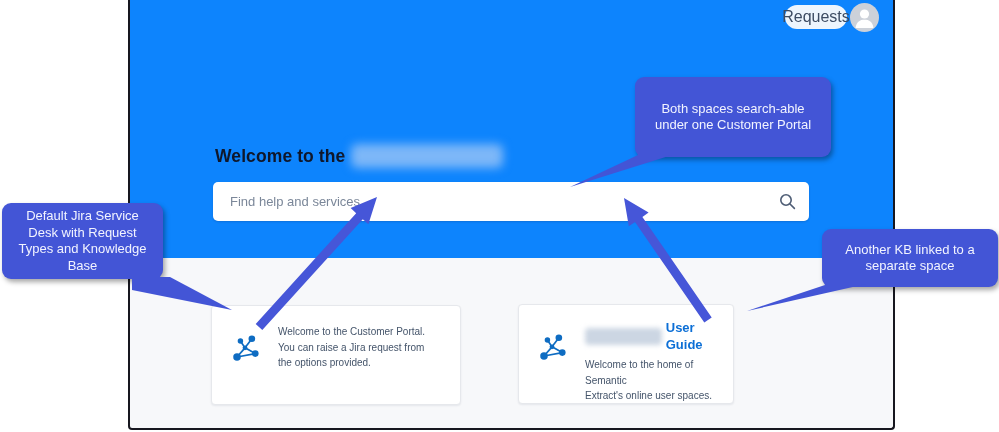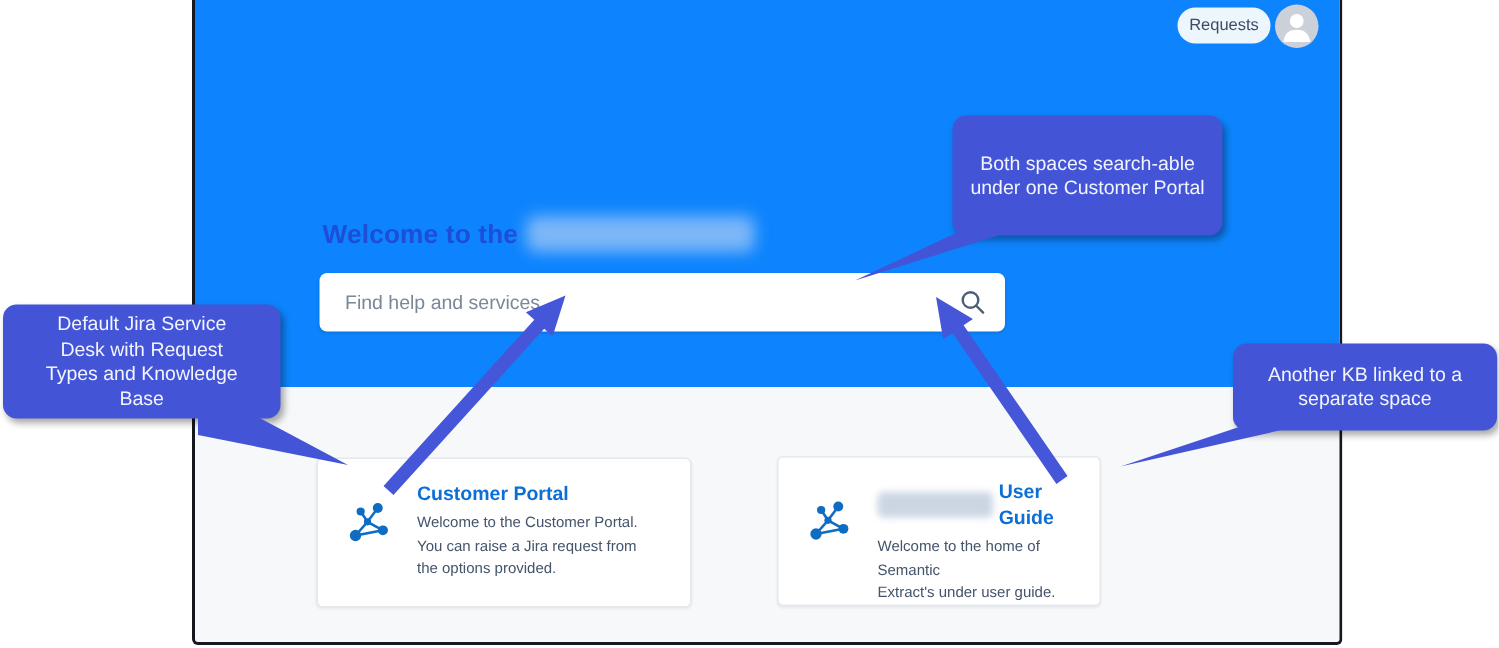--- a/index.html
+++ b/index.html
@@ -25,47 +25,47 @@
   .header-band {
     position: absolute; left: 0; top: 0; right: 0; height: 258px;
     background: #0d84fd;
   }
 
   
   .requests-btn {
     position: absolute; left: 785px; top: 5px; width: 62px; height: 24px;
     background: #edf5fd; border: none; border-radius: 12px;
     font-family: "Liberation Sans", sans-serif;
-    font-size: 11px; color: #3d4c63; cursor: pointer;
+    font-size: 16px; color: #3d4c63; cursor: pointer;
     display: flex; align-items: center; justify-content: center;
     z-index: 5;
   }
   .avatar {
     position: absolute; left: 850px; top: 3px; width: 29px; height: 29px;
     border-radius: 50%; background: #ccd1d9; overflow: hidden;
     display: flex; align-items: center; justify-content: center;
     cursor: pointer; z-index: 5;
   }
 
   
   .welcome-title {
     position: absolute; left: 215px; top: 143px; height: 26px;
     display: flex; align-items: center;
-    font-size: 17.5px; font-weight: 600; color: #1d4ed8;
+    font-size: 17.5px; font-weight: 600; color: #0f172a;
     letter-spacing: .1px; z-index: 5; white-space: nowrap;
   }
   .title-redaction {
     display: inline-block; width: 152px; height: 24px;
     background: #7db7f8; border-radius: 6px;
     filter: blur(5px); margin: 0 6px;
   }
 
   
   .search-bar {
-    position: absolute; left: 213px; top: 182px; width: 457px; height: 39px;
+    position: absolute; left: 213px; top: 182px; width: 596px; height: 39px;
     background: #ffffff; border-radius: 5px;
     box-shadow: 0 1px 2px rgba(9,30,66,.18);
     z-index: 5;
   }
   .search-bar input {
     width: 100%; height: 100%; border: none; outline: none;
     background: transparent; border-radius: 5px;
     padding: 0 44px 0 17px;
     font-family: "Liberation Sans", sans-serif;
     font-size: 13px; color: #2b3a4d;
@@ -102,22 +102,22 @@
   }
 
   
   .callout {
     position: absolute; background: #4355d6; border-radius: 9px;
     box-shadow: 2px 3px 5px rgba(0,0,0,.35);
     color: #f2f4ff; font-size: 13px; line-height: 16.5px;
     display: flex; align-items: center; justify-content: center;
     text-align: center; white-space: pre-line; z-index: 40;
   }
-  .callout-left  { left: 2px;   top: 203px; width: 185px; height: 76px; text-align: center; }
-  .callout-top   { left: 635px; top: 77px;  width: 180px; height: 80px; }
+  .callout-left  { left: 2px;   top: 203px; width: 161px; height: 76px; text-align: center; }
+  .callout-top   { left: 635px; top: 77px;  width: 196px; height: 80px; }
   .callout-right { left: 822px; top: 229px; width: 176px; height: 58px; }
 
   .annotation-overlay {
     position: absolute; left: 0; top: 0; width: 999px; height: 432px;
     pointer-events: none; z-index: 50;
   }
 </style>
 </head>
 <body>
 
@@ -157,21 +157,20 @@
     </g>
     <g fill="#0e6cc2">
       <circle cx="10" cy="7" r="2.4"></circle>
       <circle cx="20" cy="5" r="2.9"></circle>
       <circle cx="14" cy="13" r="2.1"></circle>
       <circle cx="7" cy="21" r="3.3"></circle>
       <circle cx="23" cy="18" r="2.9"></circle>
     </g>
   </svg>
   <div class="card-text">
-    <div class="card-title">Customer Portal</div>
     <div class="card-body">Welcome to the Customer Portal.
 You can raise a Jira request from
 the options provided.</div>
   </div>
 </div>
 
 <div class="card card-2">
   <svg class="card-icon" viewBox="0 0 28 28">
     <g stroke="#0e6cc2" stroke-width="1.5" fill="none">
       <line x1="10" y1="7" x2="14" y2="13"></line>
@@ -187,21 +186,21 @@
       <circle cx="7" cy="21" r="3.3"></circle>
       <circle cx="23" cy="18" r="2.9"></circle>
     </g>
   </svg>
   <div class="card-text">
     <div class="card-title">
       <span class="card-title-redaction"></span>
       <span>User Guide</span>
     </div>
     <div class="card-body">Welcome to the home of Semantic
-Extract's under user guide.</div>
+Extract's online user spaces.</div>
   </div>
 </div>
 
 <div class="callout callout-left">
   <span>Default Jira Service
 Desk with Request
 Types and Knowledge
 Base</span>
 </div>
 <div class="callout callout-top">

